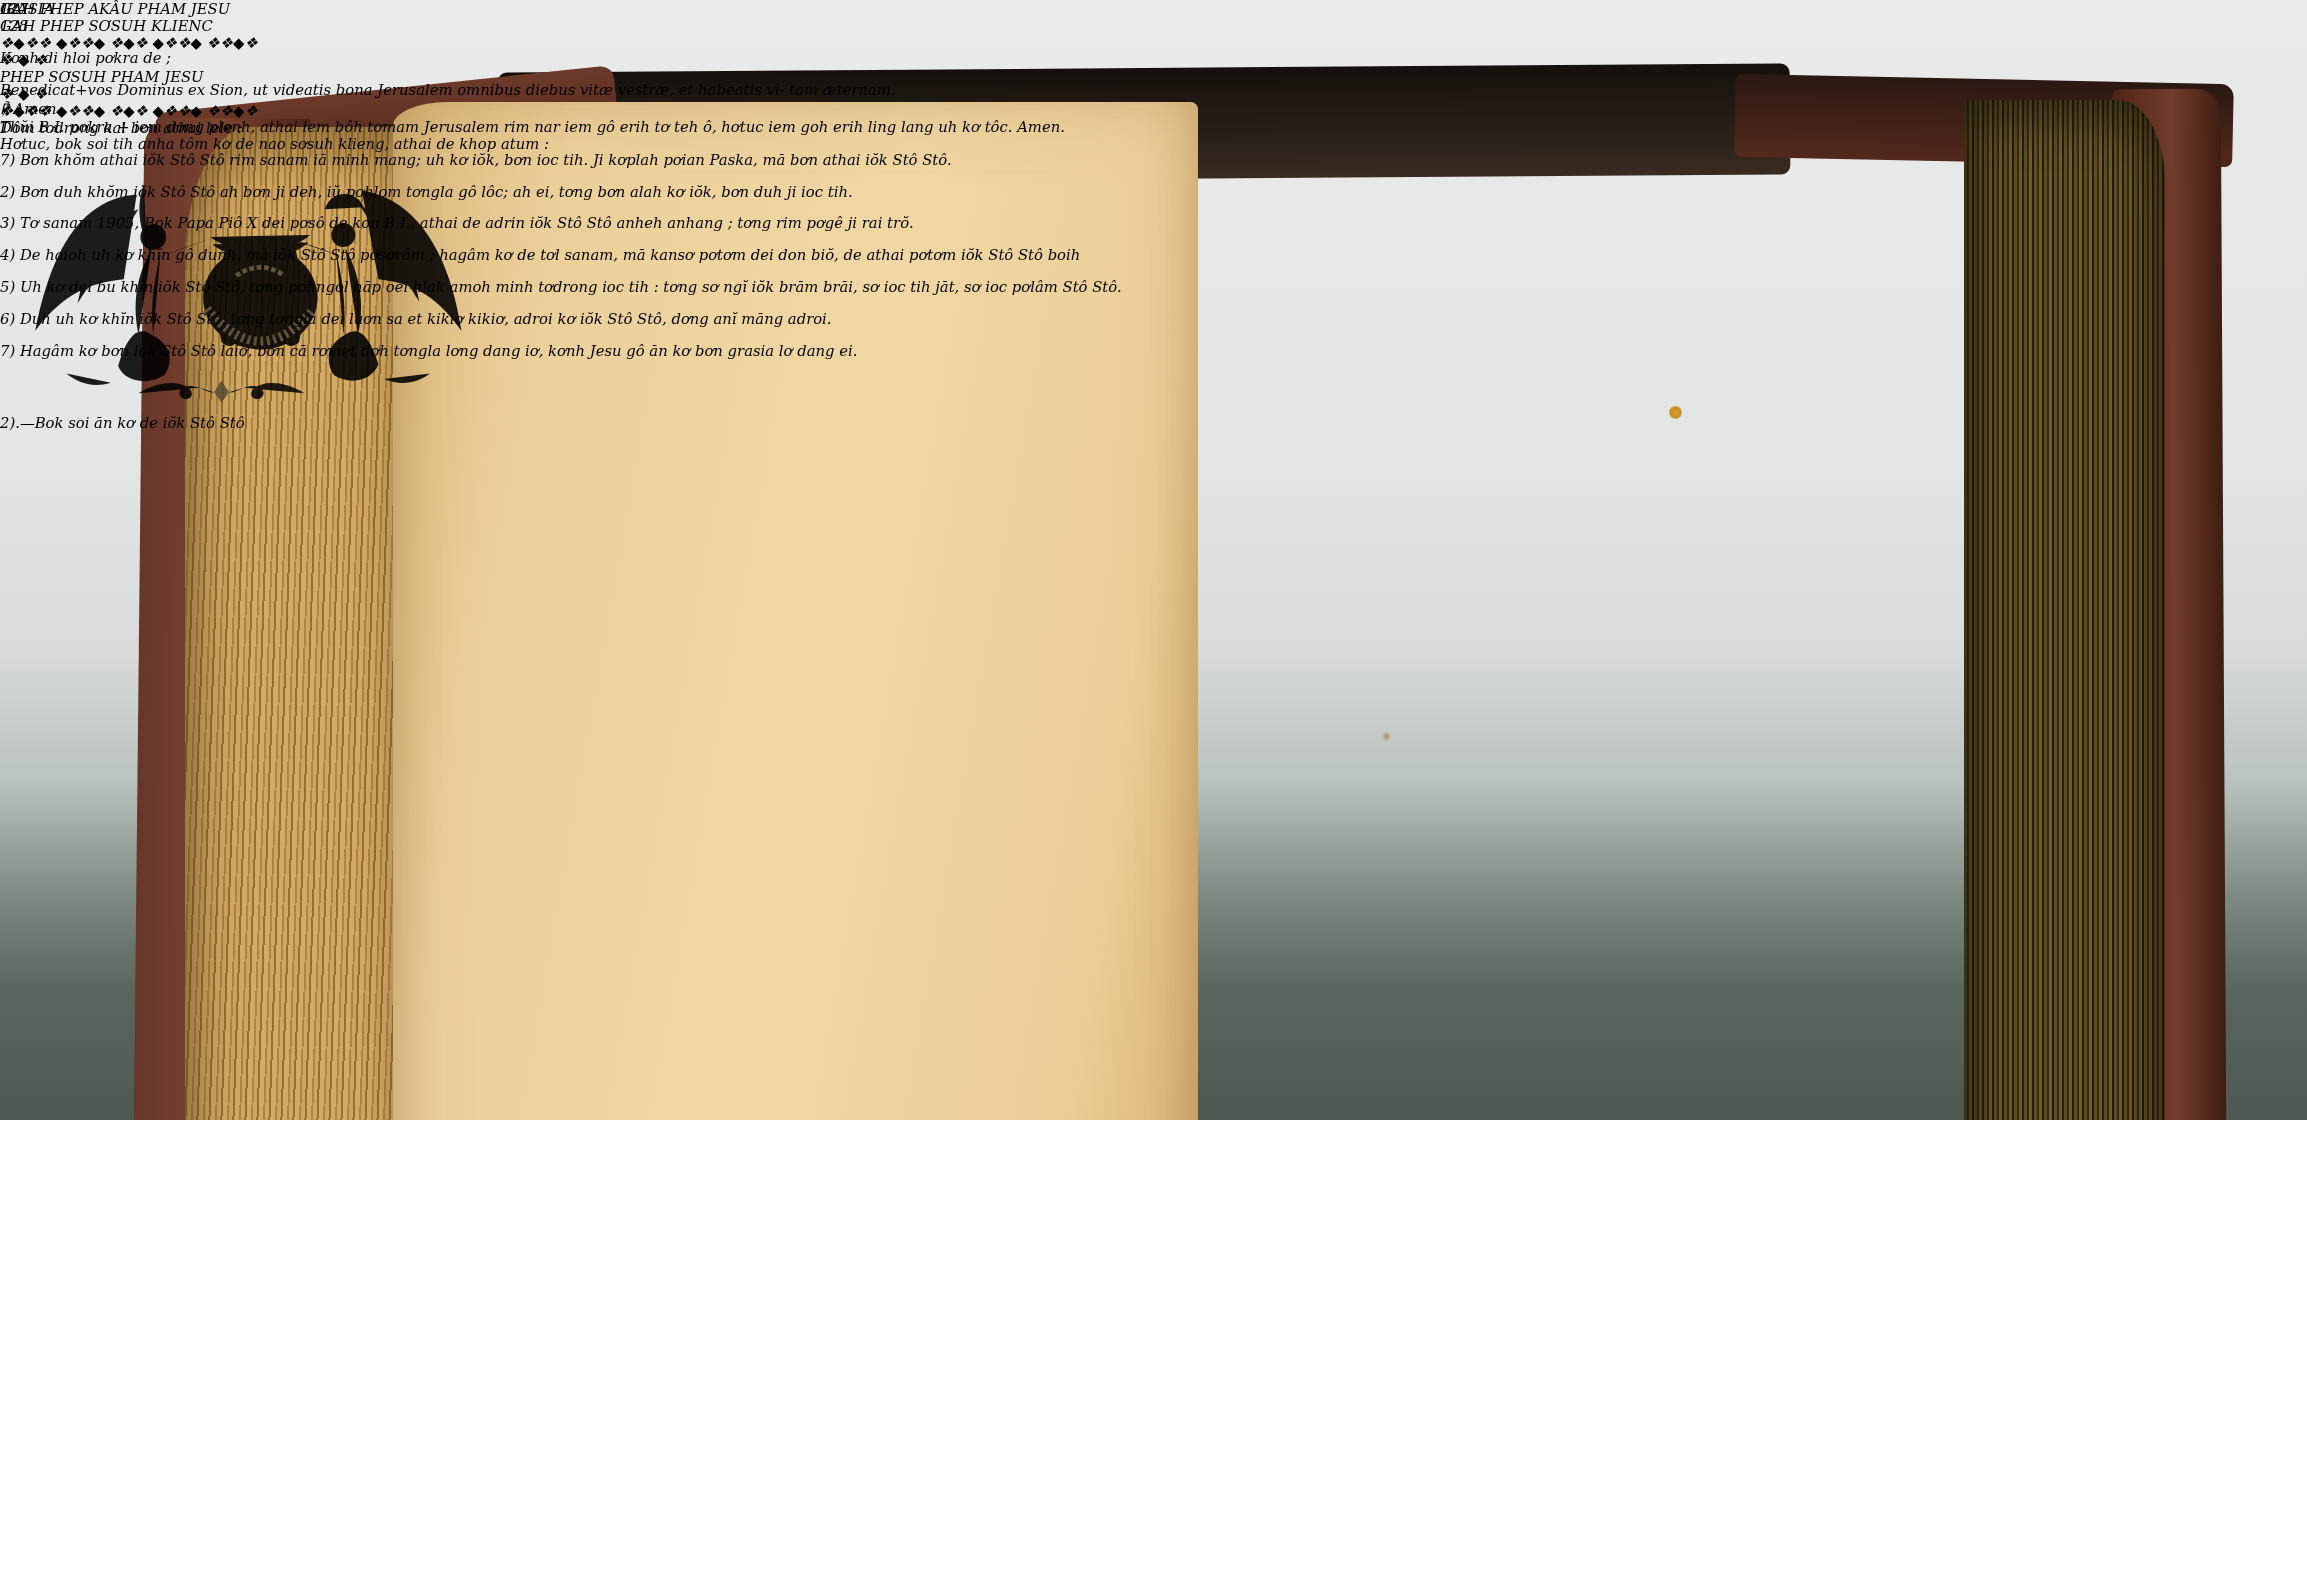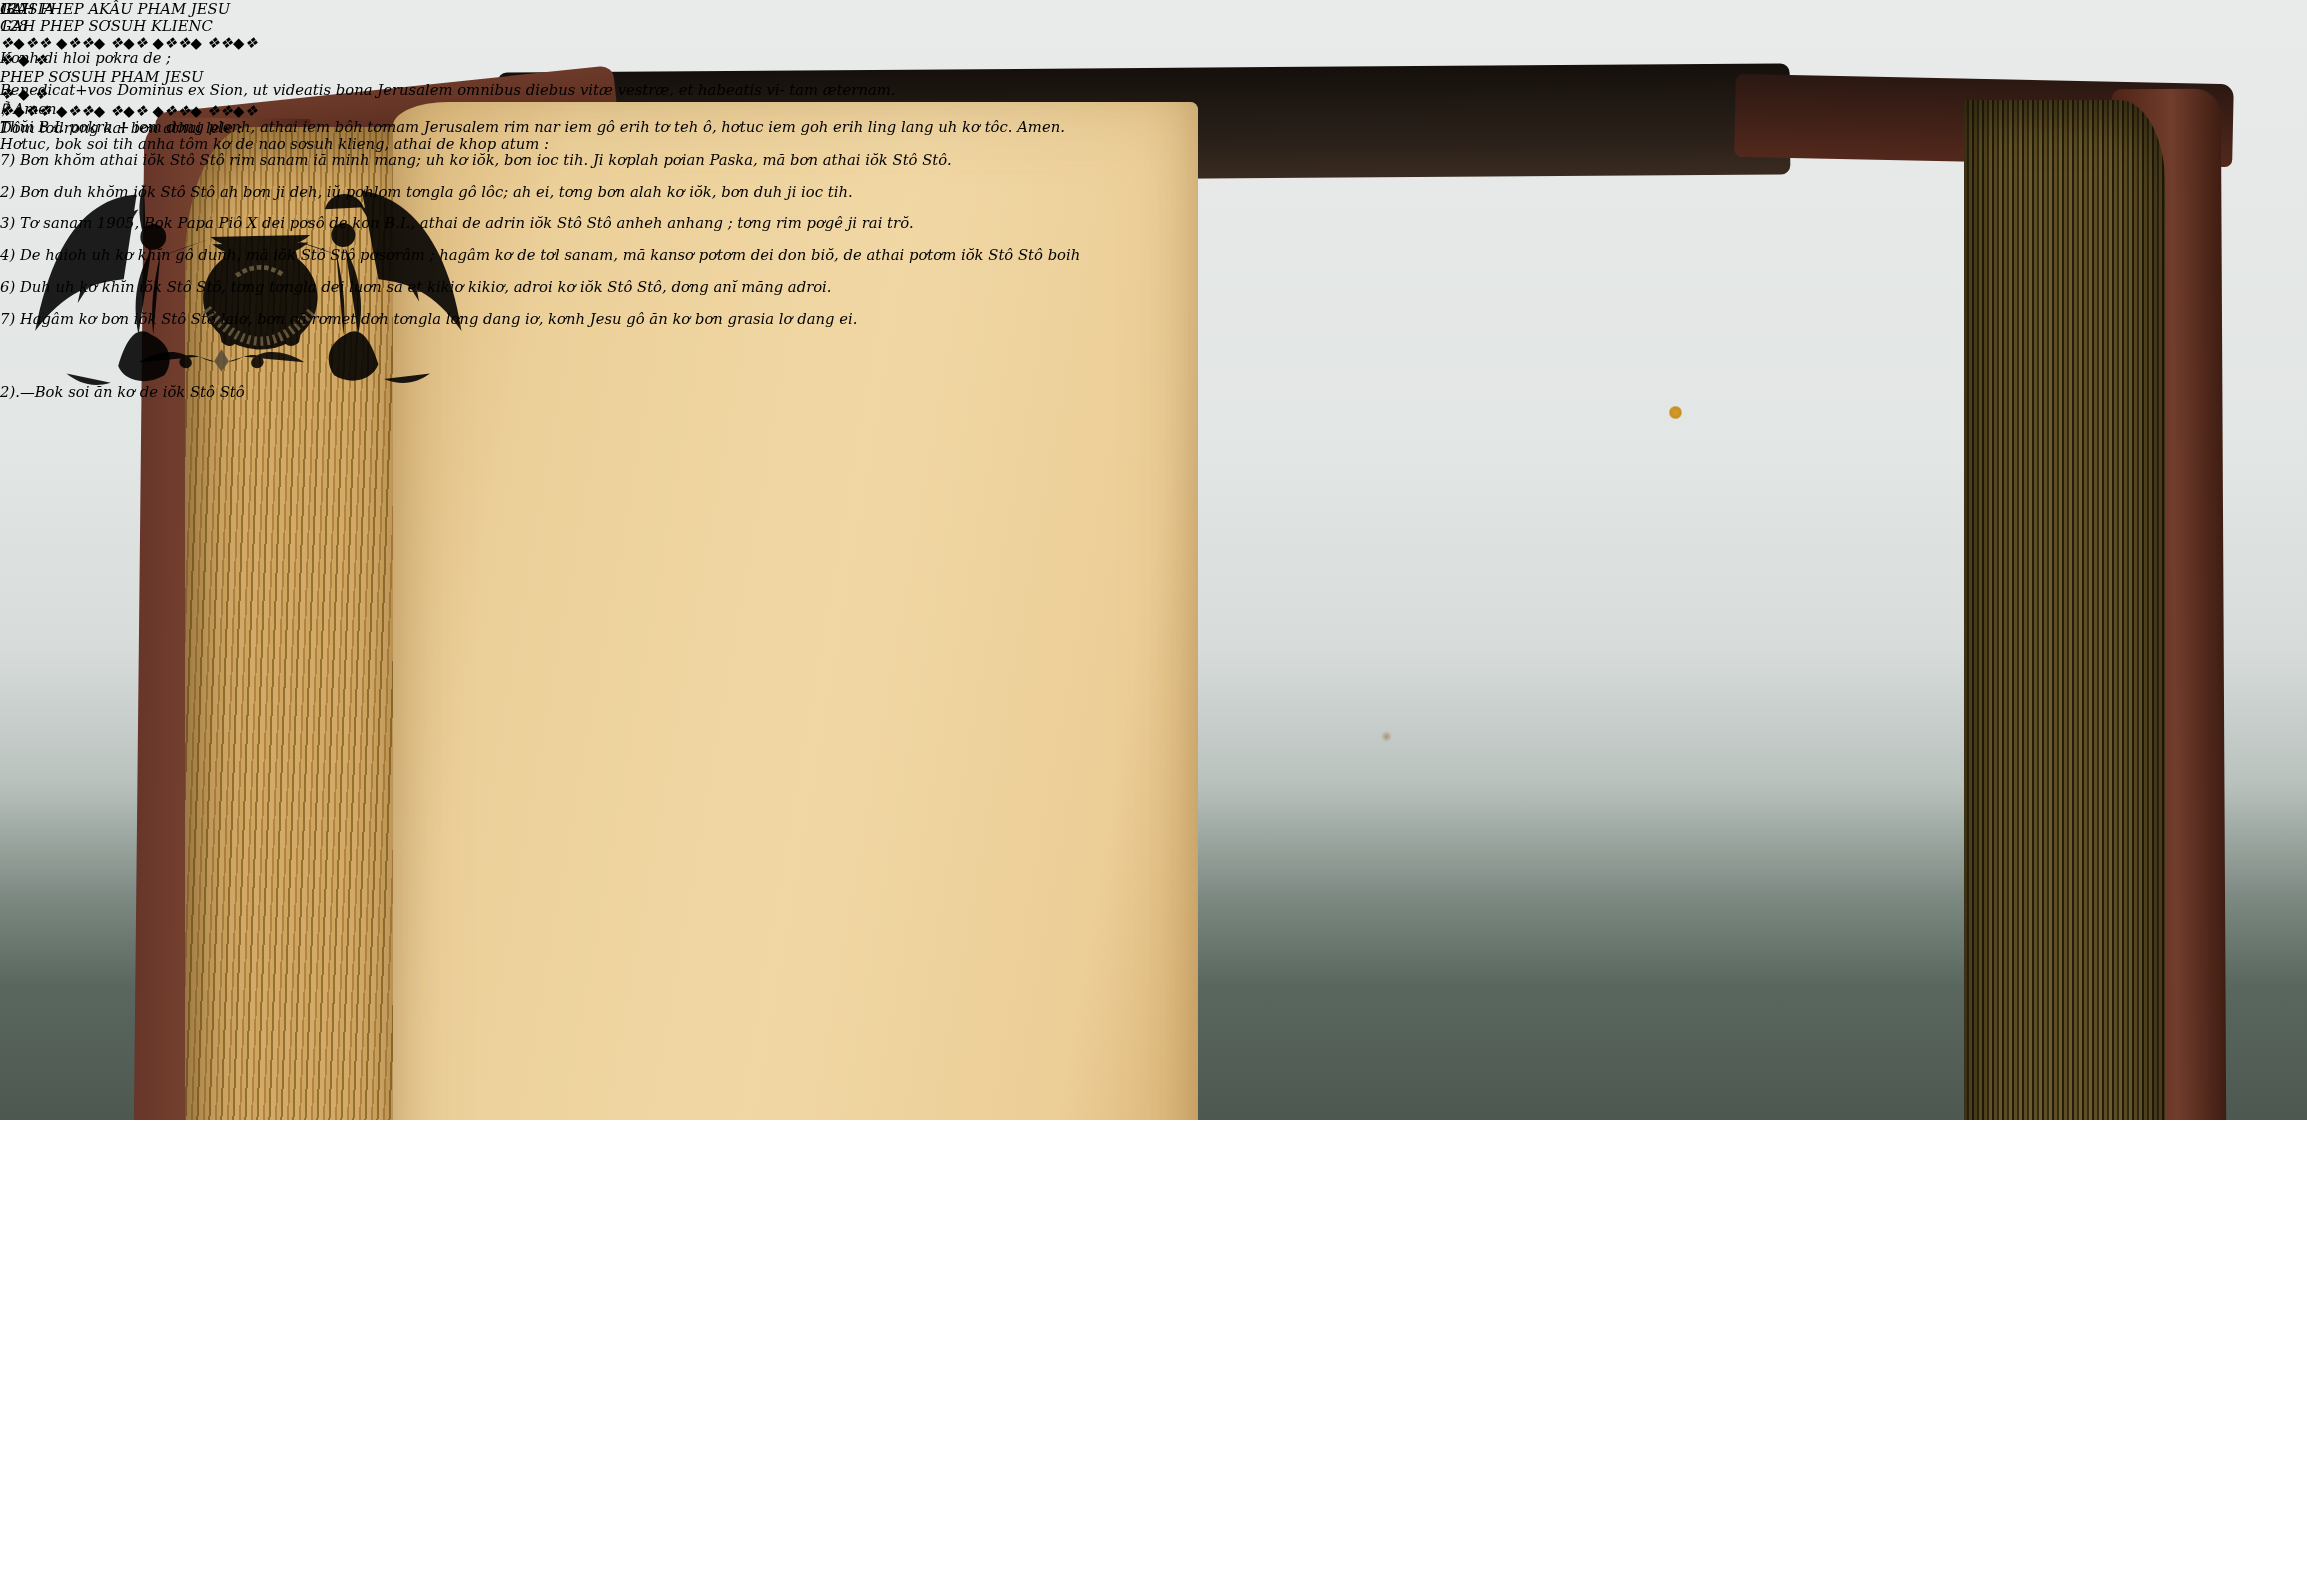--- a/index.html
+++ b/index.html
@@ -208,20 +208,21 @@
       <div class="orn-row">❖◆❖❖ ◆❖❖◆ ❖◆❖ ◆❖❖◆ ❖❖◆❖</div>
     </div>
 
     <div class="rp-lead">Dôm tơdrong kal bơn athai lele :</div>
 
     <div class="rp-items">
       <p>7) Bơn khŏm athai iŏk Stô Stô rim sanam iă minh mang; uh kơ iŏk, bơn ioc tih. Ji kơplah pơian Paska, mă bơn athai iŏk Stô Stô.</p>
       <p>2) Bơn duh khŏm iŏk Stô Stô ah bơn ji deh, iŭ pơhlom tơngla gô lôc; ah ei, tơng bơn alah kơ iŏk, bơn duh ji ioc tih.</p>
       <p>3) Tơ sanam 1905, Bok Papa Piô X dei pơsô de kon B.I., athai de adrin iŏk Stô Stô anheh anhang ; tơng rim pơgê ji rai trŏ.</p>
       <p>4) De haioh uh kơ khĭn gô dunh, mă iŏk Stô Stô pơsơrâm ; hagâm kơ de tơl sanam, mă kansơ pơtơm dei don biŏ, de athai pơtơm iŏk Stô Stô boih</p>
+      <p>5) Uh kơ dei bu khĭn iŏk Stô Stô, tơng pơhngol hăp oei hlak amoh minh tơdrong ioc tih : tơng sơ ngĭ iŏk brăm brăi, sơ ioc tih jăt, sơ ioc pơlâm Stô Stô.</p>
       <p>6) Duh uh kơ khĭn iŏk Stô Stô, tơng tơngla dei luơn sa et kikiơ kikiơ, adroi kơ iŏk Stô Stô, dơng anĭ măng adroi.</p>
       <p>7) Hagâm kơ bơn iŏk Stô Stô laiơ, bơn că rơmet dơh tơngla lơng dang iơ, kơnh Jesu gô ăn kơ bơn grasia lơ dang ei.</p>
     </div>
 
     <svg class="flourish" width="443" height="35" viewBox="0 0 480 38" style="opacity:.85;">
       <path class="ln" d="M8,22 H150 M330,22 H472"></path>
       <path class="ln" d="M150,22 C172,8 196,8 206,18 C212,26 202,32 196,26 C190,19 200,10 216,16"></path>
       <path class="ln" d="M330,22 C308,8 284,8 274,18 C268,26 278,32 284,26 C290,19 280,10 264,16"></path>
       <path d="M240,8 L248,21 L240,32 L232,21 Z" fill="#564b38"></path>
       <path class="ln2" d="M216,16 Q228,22 232,21 M264,16 Q252,22 248,21"></path>

